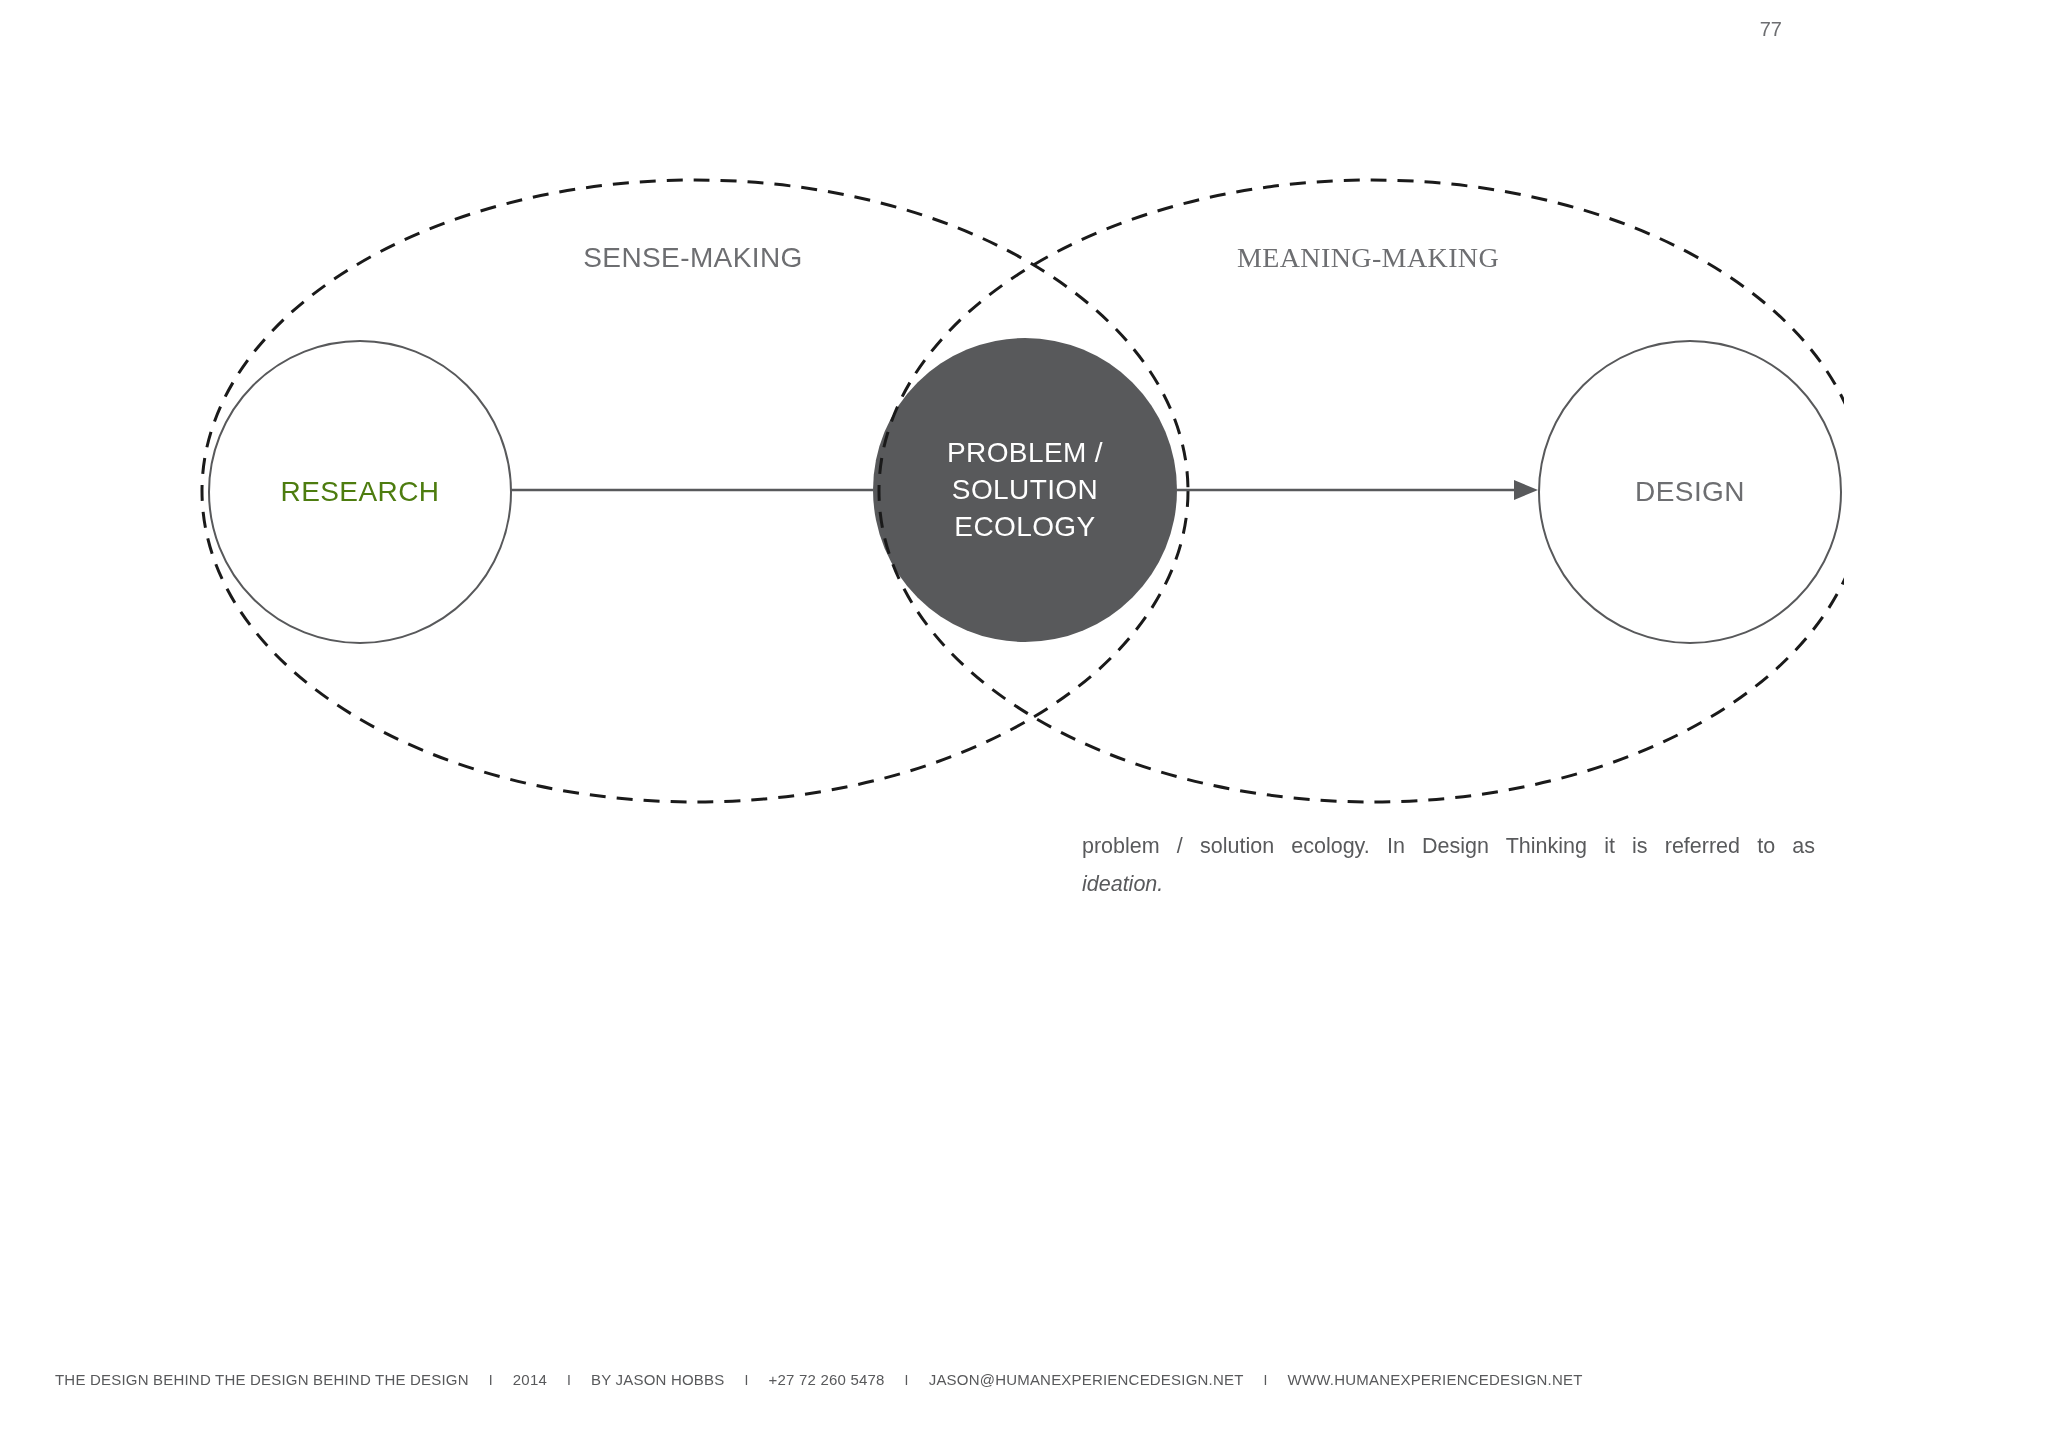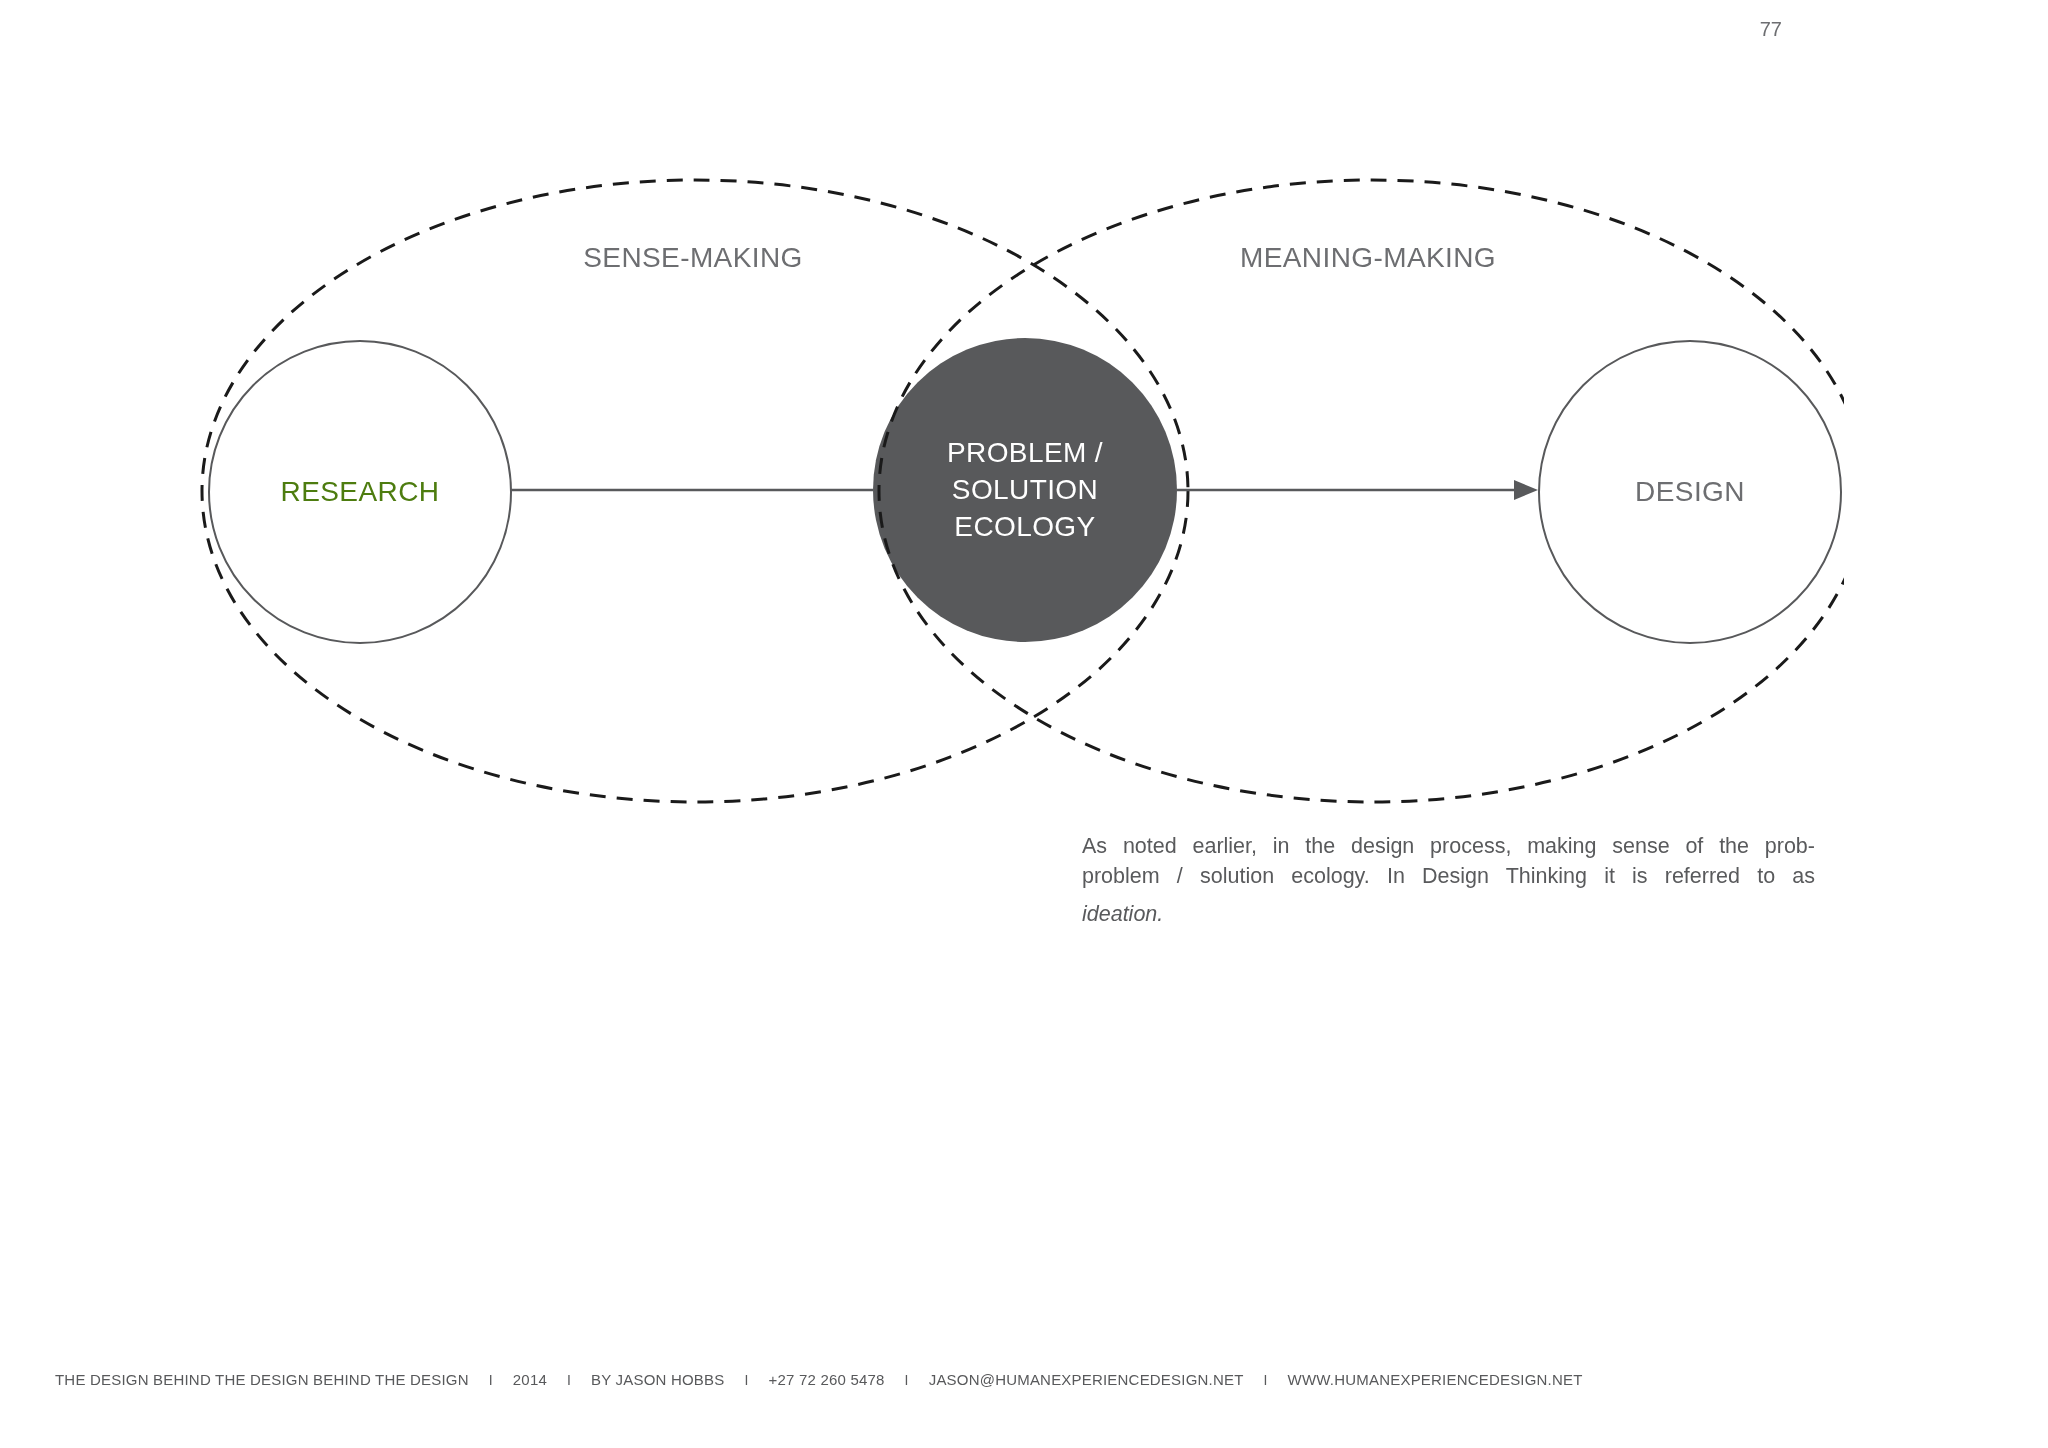--- a/index.html
+++ b/index.html
@@ -74,34 +74,33 @@
     <circle cx="360" cy="492" r="151" fill="#ffffff" stroke-width="2" stroke="#58595b"></circle>
     <circle cx="1690" cy="492" r="151" fill="#ffffff" stroke-width="2" stroke="#58595b"></circle>
 
     <line x1="511" y1="490" x2="873" y2="490" stroke-width="2.5" stroke="#58595b"></line>
     <line x1="1177" y1="490" x2="1516" y2="490" stroke-width="2.5" stroke="#58595b"></line>
     <polygon points="1538,490 1514,480 1514,500" fill="#58595b"></polygon>
   </svg>
 
   <div class="ellipse-label" style="left: 693px; color: rgb(109, 110, 113);">SENSE-MAKING</div>
 
-  <div class="ellipse-label" style="left: 1368px; color: rgb(109, 110, 113);">MEANING-MAKING</div>
+  <div class="ellipse-label" style="left: 1368px; color: rgb(109, 110, 113); font-family: Liberation Serif, serif;">MEANING-MAKING</div>
 
   <div class="circle-label" style="left: 360px; color: #4d7c0f;">RESEARCH</div>
 
   <div class="circle-label" style="left: 1690px; color: rgb(109, 110, 113);">DESIGN</div>
 
   <div class="center-circle-label" style="color: rgb(255, 255, 255);">
     <div>PROBLEM /</div>
     <div>SOLUTION</div>
     <div>ECOLOGY</div>
   </div>
 
   <div class="paragraph" style="color: rgb(89, 90, 92);">
-    <div class="line">As noted earlier, in the design process, making sense of the prob-</div>
     <div class="line">problem / solution ecology. In Design Thinking it is referred to as</div>
     <div class="line line-last">ideation.</div>
   </div>
 
   <div class="footer" style="color: rgb(88, 89, 91);">
     <span>THE DESIGN BEHIND THE DESIGN BEHIND THE DESIGN</span>
     <span class="sep">I</span>
     <span>2014</span>
     <span class="sep">I</span>
     <span>BY JASON HOBBS</span>

